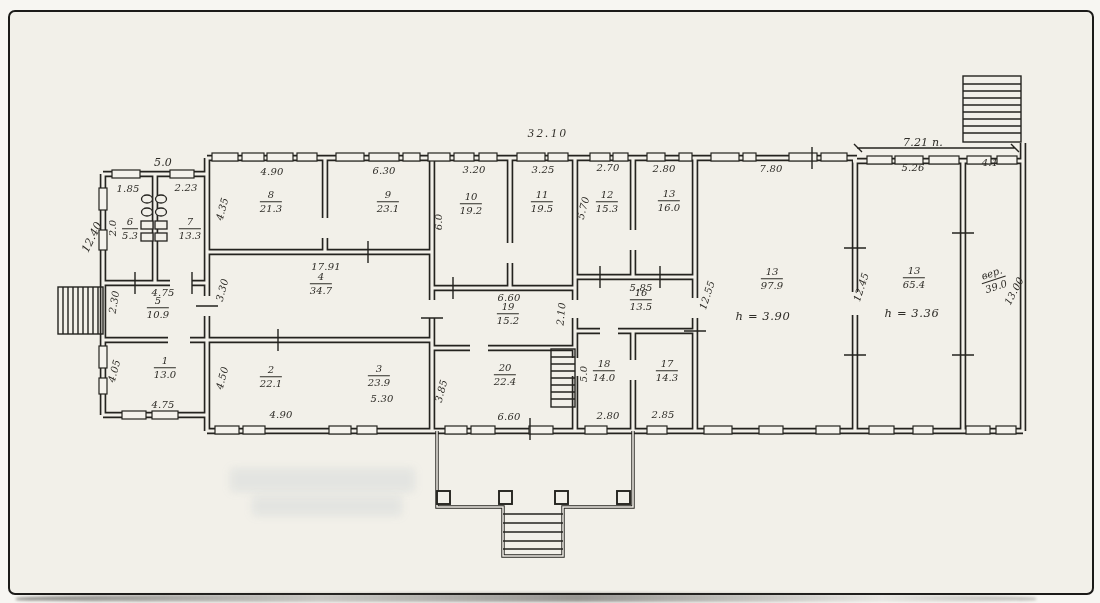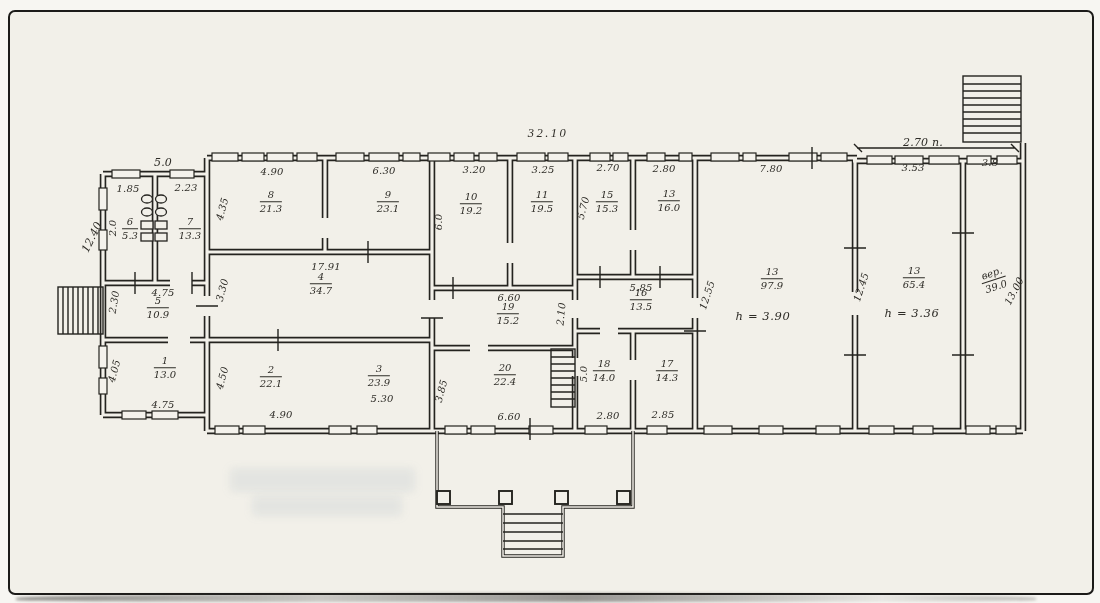--- a/index.html
+++ b/index.html
@@ -136,32 +136,32 @@
       <ellipse class="fix" cx="161" cy="212" rx="5.5" ry="4"></ellipse>
       <rect class="fix" x="141" y="221" width="12" height="8"></rect>
       <rect class="fix" x="155" y="221" width="12" height="8"></rect>
       <rect class="fix" x="141" y="233" width="12" height="8"></rect>
       <rect class="fix" x="155" y="233" width="12" height="8"></rect>
     </g>
   </svg>
 
   <div class="lbl big" style="left:548px;top:133px">32.10</div>
   <div class="lbl med" style="left:163px;top:162px">5.0</div>
-  <div class="lbl med" style="left:923px;top:142px">2.70 п.</div>
+  <div class="lbl med" style="left:923px;top:142px">7.21 п.</div>
   <div class="lbl" style="left:128px;top:188px">1.85</div>
   <div class="lbl" style="left:186px;top:187px">2.23</div>
   <div class="lbl" style="left:272px;top:171px">4.90</div>
   <div class="lbl" style="left:384px;top:170px">6.30</div>
   <div class="lbl" style="left:474px;top:169px">3.20</div>
   <div class="lbl" style="left:543px;top:169px">3.25</div>
   <div class="lbl" style="left:608px;top:167px">2.70</div>
   <div class="lbl" style="left:664px;top:168px">2.80</div>
   <div class="lbl" style="left:771px;top:168px">7.80</div>
-  <div class="lbl" style="left:913px;top:167px">3.53</div>
-  <div class="lbl" style="left:990px;top:162px">3.8</div>
+  <div class="lbl" style="left:913px;top:167px">5.26</div>
+  <div class="lbl" style="left:990px;top:162px">4.1</div>
   <div class="lbl" style="left:326px;top:266px">17.91</div>
   <div class="lbl" style="left:509px;top:297px">6.60</div>
   <div class="lbl" style="left:641px;top:287px">5.85</div>
   <div class="lbl" style="left:163px;top:292px">4.75</div>
   <div class="lbl" style="left:163px;top:404px">4.75</div>
   <div class="lbl" style="left:281px;top:414px">4.90</div>
   <div class="lbl" style="left:382px;top:398px">5.30</div>
   <div class="lbl" style="left:509px;top:416px">6.60</div>
   <div class="lbl" style="left:608px;top:415px">2.80</div>
   <div class="lbl" style="left:663px;top:414px">2.85</div>
@@ -220,21 +220,21 @@
     </div>
   <div class="room" style="left:471px;top:204px">
       <span class="rnum">10</span>
       <span class="rarea">19.2</span>
     </div>
   <div class="room" style="left:542px;top:202px">
       <span class="rnum">11</span>
       <span class="rarea">19.5</span>
     </div>
   <div class="room" style="left:607px;top:202px">
-      <span class="rnum">15</span>
+      <span class="rnum">12</span>
       <span class="rarea">15.3</span>
     </div>
   <div class="room" style="left:669px;top:201px">
       <span class="rnum">13</span>
       <span class="rarea">16.0</span>
     </div>
   <div class="room" style="left:772px;top:279px">
       <span class="rnum">13</span>
       <span class="rarea">97.9</span>
     </div>

